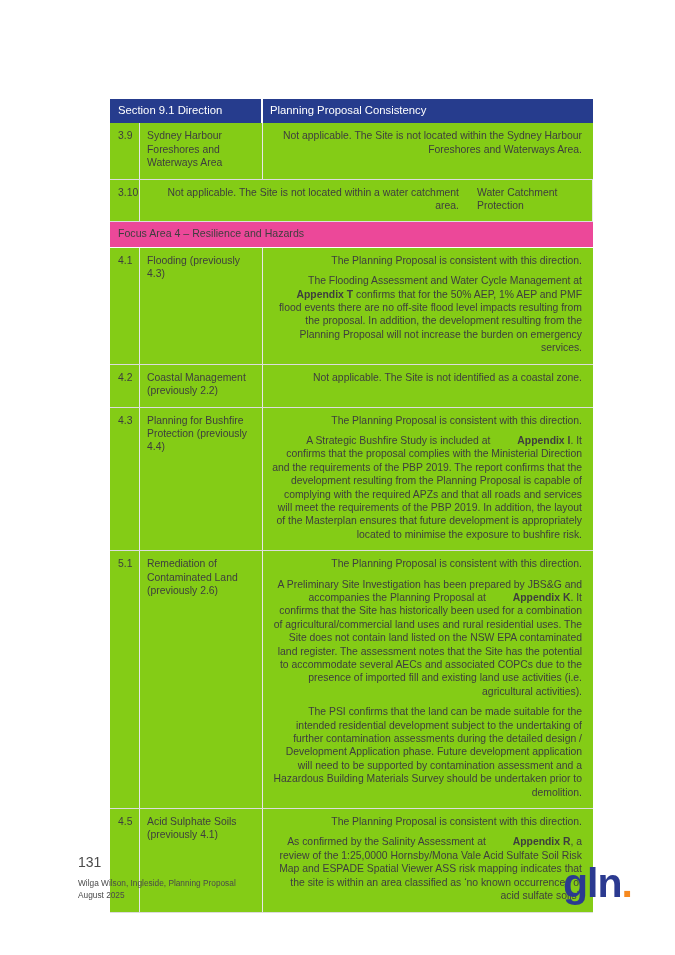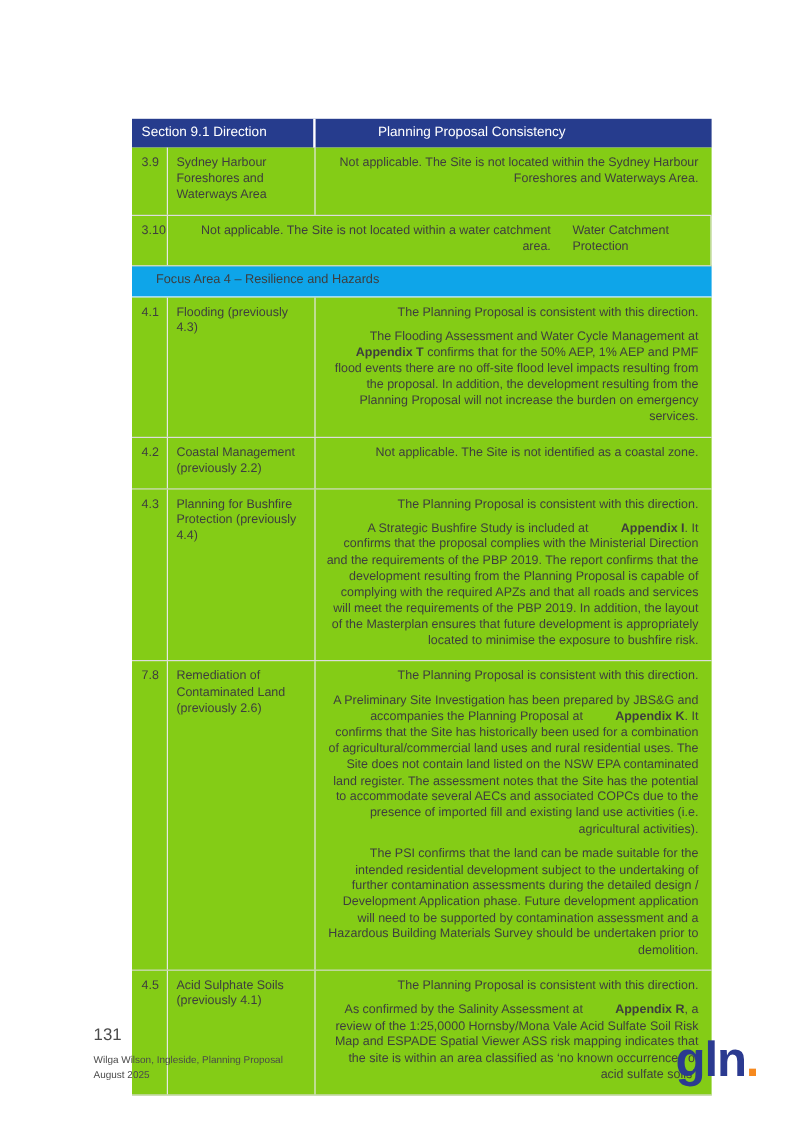--- a/index.html
+++ b/index.html
@@ -19,43 +19,42 @@
     left: 110px; top: 99px;
     width: 483px;
     font-size: 10.4px;
     line-height: 13.4px;
   }
   .thead {
     display: flex;
     background: #263c8d;
     color: #ffffff;
     font-size: 11.3px;
-    gap: 45px;
   }
   .thead .hcell { padding: 5px 8px 6px 8px; }
   .thead .h1 { width: 153px; border-right: 2px solid #ffffff; }
   .thead .h2 { flex: 1; padding-left: 7px; }
 
   .row {
     display: flex;
     border-bottom: 1px solid #dcdcdc;
     background: #84cc16;
   }
   .cell { padding-top: 6px; padding-bottom: 9px; }
   .cell.num   { width: 30px;  padding-left: 8px; border-right: 1px solid #e6e6e6; }
   .cell.title { width: 123px; padding-left: 7px; padding-right: 3px; border-right: 1px solid #e6e6e6; }
   .cell.cons  { flex: 1; padding-left: 8px; padding-right: 11px; text-align: right; }
   .cell.cons p { margin: 0 0 7px 0; }
   .cell.cons p:last-child { margin-bottom: 0; }
   .cell.cons p span.b { font-weight: bold; margin-left: 24px; }
 
   .band {
-    background: #0ea5e9;
+    background: #ec4899;
     border-bottom: 1px solid #ffffff;
-    padding: 5px 8px 6px 20px;
+    padding: 5px 8px 6px 8px;
     font-size: 10.6px;
   }
 
   
   .page-number {
     position: absolute; left: 78px; top: 854px;
     font-size: 14px; color: #4a4a4a;
   }
   .footer-block {
     position: absolute; left: 78px; top: 878px;
@@ -120,21 +119,21 @@
     <div class="row">
       <div class="cell num">4.3</div>
       <div class="cell title">Planning for Bushfire Protection (previously 4.4)</div>
       <div class="cell cons">
         <p><span>The Planning Proposal is consistent with this direction.</span></p>
         <p><span>A Strategic Bushfire Study is included at </span><span class="b">Appendix I</span><span>. It confirms that the proposal complies with the Ministerial Direction and the requirements of the PBP 2019. The report confirms that the development resulting from the Planning Proposal is capable of complying with the required APZs and that all roads and services will meet the requirements of the PBP 2019. In addition, the layout of the Masterplan ensures that future development is appropriately located to minimise the exposure to bushfire risk.</span></p>
       </div>
     </div>
 
     <div class="row">
-      <div class="cell num">7.8</div>
+      <div class="cell num">5.1</div>
       <div class="cell title">Remediation of Contaminated Land (previously 2.6)</div>
       <div class="cell cons">
         <p><span>The Planning Proposal is consistent with this direction.</span></p>
         <p><span>A Preliminary Site Investigation has been prepared by JBS&amp;G and accompanies the Planning Proposal at </span><span class="b">Appendix K</span><span>. It confirms that the Site has historically been used for a combination of agricultural/commercial land uses and rural residential uses. The Site does not contain land listed on the NSW EPA contaminated land register. The assessment notes that the Site has the potential to accommodate several AECs and associated COPCs due to the presence of imported fill and existing land use activities (i.e. agricultural activities).</span></p>
         <p><span>The PSI confirms that the land can be made suitable for the intended residential development subject to the undertaking of further contamination assessments during the detailed design / Development Application phase. Future development application will need to be supported by contamination assessment and a Hazardous Building Materials Survey should be undertaken prior to demolition.</span></p>
       </div>
     </div>
 
     <div class="row">
       <div class="cell num">4.5</div>

